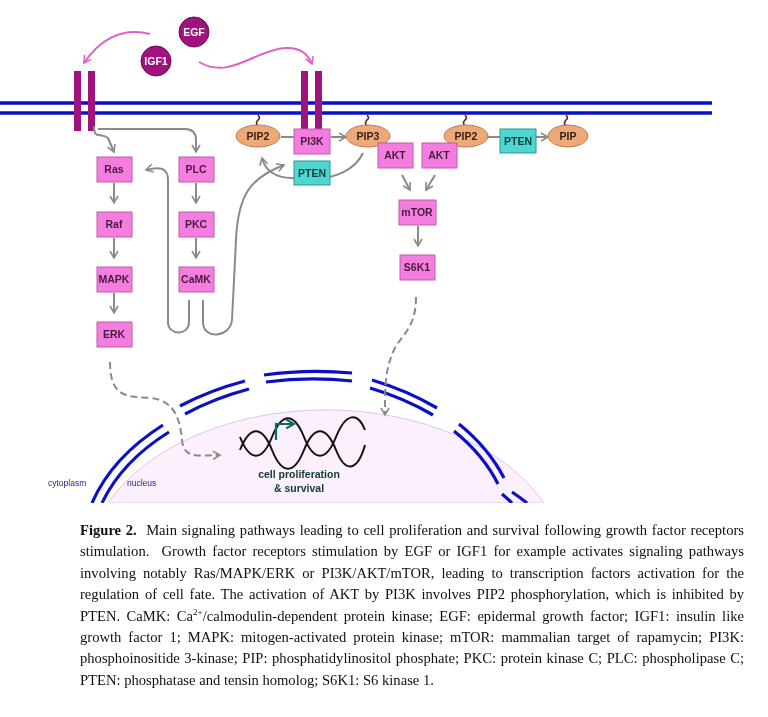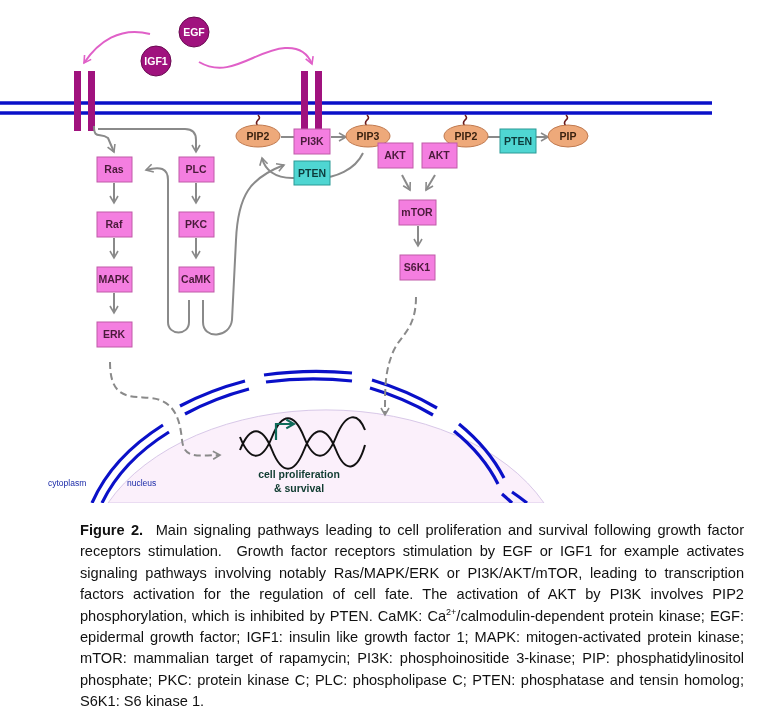--- a/index.html
+++ b/index.html
@@ -5,21 +5,21 @@
     html, body { margin: 0; padding: 0; background: #ffffff; }
     body { width: 768px; height: 717px; position: relative; overflow: hidden; font-family: "Liberation Sans", sans-serif; }
     #figure { position: absolute; left: 0; top: 0; width: 768px; height: 515px; }
     #figure text { font-family: "Liberation Sans", sans-serif; font-weight: bold; }
     .node-label { font-size: 10.5px; fill: #4a1a3a; }
     .pten-label { fill: #0d3b3b; }
     .lipid-label { fill: #3a2210; }
     .ligand-label { fill: #ffffff; font-size: 10.5px; }
     .caption {
       position: absolute; left: 80px; top: 520px; width: 664px;
-      font-family: Liberation Sans, sans-serif; font-size: 14.6px; line-height: 21.4px;
+      font-family: Liberation Serif, serif; font-size: 14.6px; line-height: 21.4px;
       color: #111; text-align: justify; margin: 0;
     }
     .caption b { font-weight: bold; }
     .caption sup { font-size: 9px; line-height: 0; }
   </style>
 </head>
 <body>
 
 <svg id="figure" viewBox="0 0 768 515" xmlns="http://www.w3.org/2000/svg">
   <defs>

